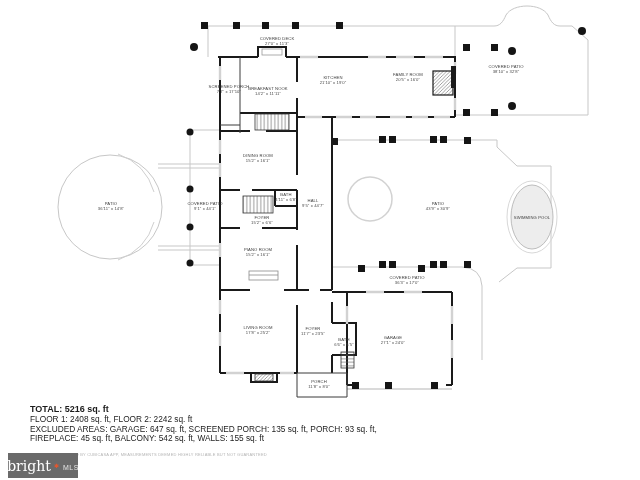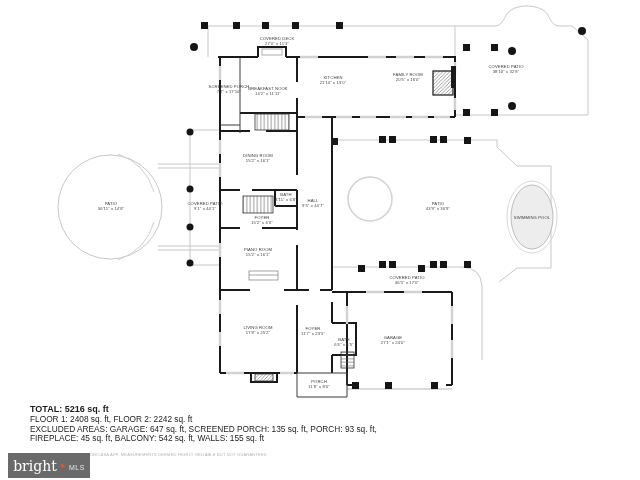--- a/index.html
+++ b/index.html
@@ -5,21 +5,21 @@
   html,body{margin:0;padding:0;background:#fff;}
   #canvas{position:relative;width:640px;height:480px;background:#ffffff;overflow:hidden;
           font-family:"Liberation Sans",sans-serif;}
   svg text{font-family:"Liberation Sans",sans-serif;font-size:4.2px;fill:#4a4a4a;
            text-anchor:middle;letter-spacing:.1px;}
   svg text.rm{fill:#3d3d3d;}
   .footer{position:absolute;left:0;top:404px;width:640px;text-align:left;color:#1c1c1c;padding-left:30px;}
   .footer .total{font-size:9px;font-weight:bold;line-height:11px;}
   .footer .line{font-size:8.3px;line-height:9.6px;}
   .footer .disclaimer{font-size:4px;color:#b5b5b5;margin-top:8px;letter-spacing:.2px;}
-  .logo{position:absolute;left:8px;top:453px;width:82px;height:25px;background:#6a6a6a;
+  .logo{position:absolute;left:8px;top:453px;width:70px;height:25px;background:#6a6a6a;
         display:flex;align-items:center;justify-content:center;gap:2px;}
   .logo .brand{font-family:"DejaVu Serif",serif;font-size:14px;color:#ffffff;line-height:1;}
   .logo .star{font-size:6px;color:#e4572e;vertical-align:super;line-height:1;margin-left:1px;}
   .logo .suffix{font-size:7px;color:#e6e6e6;letter-spacing:.5px;margin-left:2px;margin-top:4px;}
 </style>
 </head>
 <body>
 
 <div id="canvas">
 

